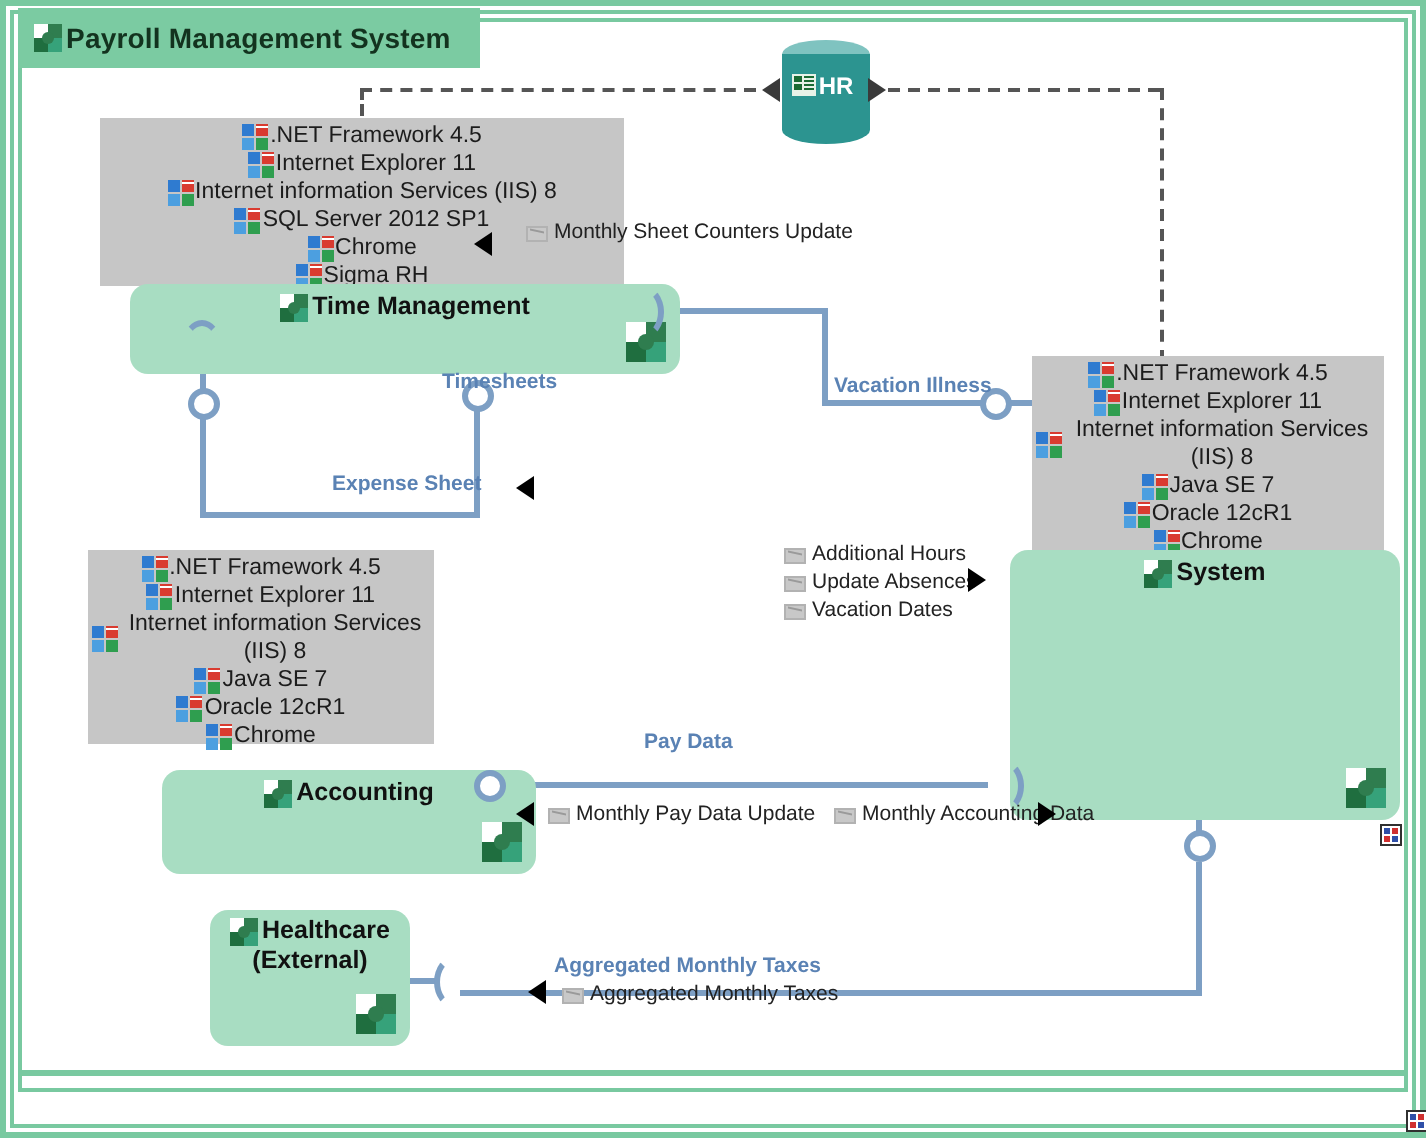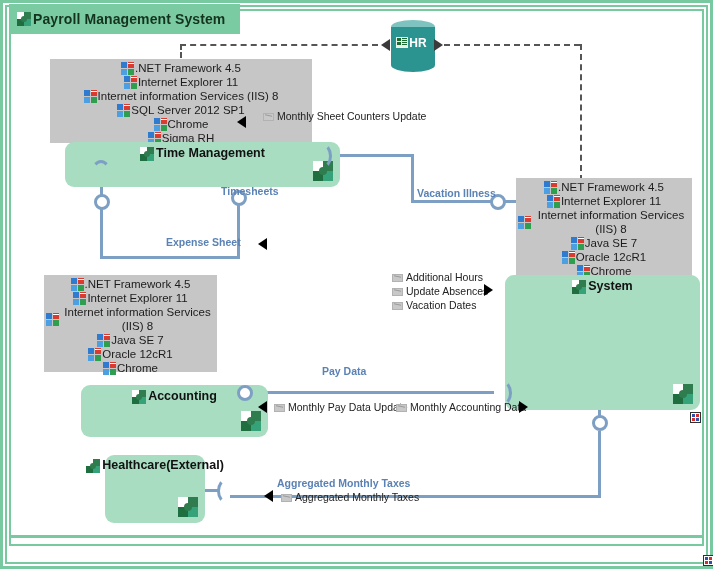--- a/index.html
+++ b/index.html
@@ -113,21 +113,21 @@
   .component{
     position:absolute;background:#a8ddc2;
     border-radius:9px;z-index:5;
   }
   .component .cname{
     position:absolute;left:0;right:0;top:4px;
     display:flex;align-items:center;justify-content:center;
     font-size:12.5px;font-weight:bold;color:#111111;
     line-height:15px;text-align:center;
   }
-  .component .cname.two{flex-direction:row;align-items:center;top:3px;}
+  .component .cname.two{flex-direction:column;align-items:center;top:3px;}
   .component .cname .ln{display:flex;align-items:center;}
   .component .cicon{
     position:absolute;right:7px;bottom:6px;width:20px;height:20px;
   }
   .component .cicon i{position:absolute;display:block;}
   .component .cicon .q1{left:0;top:0;width:10px;height:10px;background:#ffffff;}
   .component .cicon .q2{left:10px;top:0;width:10px;height:10px;background:#2f7d4f;}
   .component .cicon .q3{left:0;top:10px;width:10px;height:10px;background:#1f6e3f;}
   .component .cicon .q4{left:10px;top:10px;width:10px;height:10px;background:#36a27a;}
   .component .cicon .nub{left:6px;top:6px;width:8px;height:8px;background:#2f7d4f;border-radius:50%;}
@@ -586,21 +586,21 @@
   <div class="ball" style="left:237px;top:385px;"></div>
   <div class="ln-h" style="left:252px;top:391px;width:242px;"></div>
   <div class="socket right" style="left:492px;top:380px;"></div>
   <div class="ilabel" style="left:322px;top:365px;">Pay Data</div>
   <div class="ln-v" style="left:243px;top:391px;height:0;"></div>
   <div class="arrow left" style="left:258px;top:401px;"></div>
   <div class="msg" style="left:274px;top:401px;">
     <span class="mail-icon"></span>
     <span>Monthly Pay Data Update</span>
   </div>
-  <div class="msg" style="left:396px;top:401px;">
+  <div class="msg" style="left:396px;top:401px;padding-left:21px;">
     <span class="mail-icon"></span>
     <span>Monthly Accounting Data</span>
   </div>
   <div class="arrow right" style="left:519px;top:401px;"></div>
 
   <div class="socket left" style="left:217px;top:478px;"></div>
   <div class="ln-h" style="left:205px;top:489px;width:14px;"></div>
   <div class="ln-h" style="left:230px;top:495px;width:371px;"></div>
   <div class="ln-v" style="left:598px;top:431px;height:66px;"></div>
   <div class="ball" style="left:592px;top:415px;"></div>

